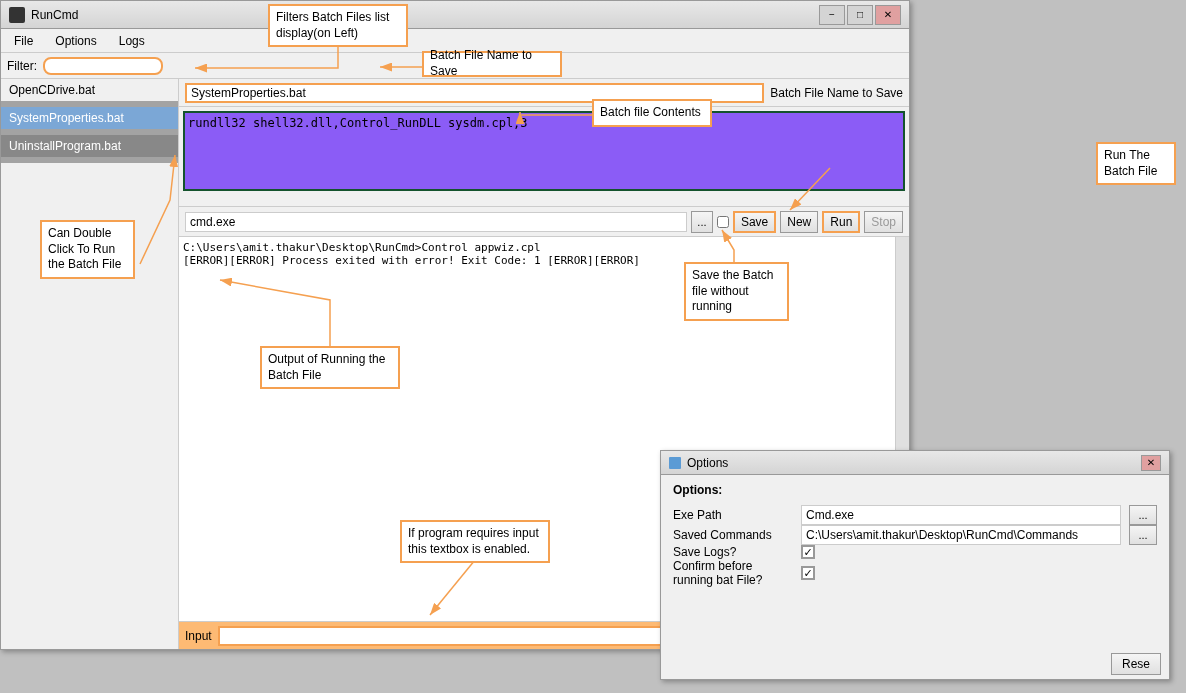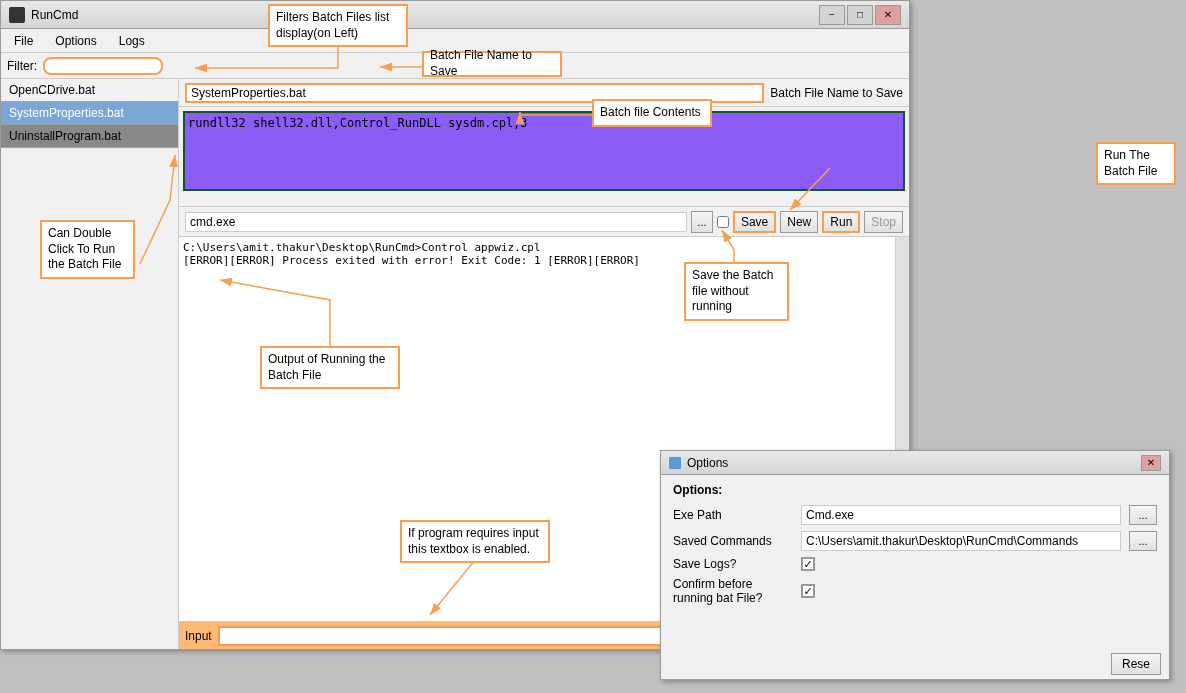--- a/index.html
+++ b/index.html
@@ -101,25 +101,25 @@
     .file-list {
       width: 178px;
       min-width: 178px;
       border-right: 1px solid #ccc;
       background: #f0f0f0;
       overflow-y: auto;
     }
     .file-item {
       padding: 4px 8px;
       cursor: pointer;
-      border-bottom: 1px solid #a3a3a3;
+      border-bottom: 6px solid #a3a3a3;
       font-size: 12px;
     }
     .file-item.selected { background: #7ba7d6; color: white; }
-    .file-item.alt { background: #888; color: #000000; }
+    .file-item.alt { background: #888; color: #ffffff; }
 
     
     .right-panel {
       flex: 1;
       display: flex;
       flex-direction: column;
       background: #f0f0f0;
     }
 
     
@@ -304,21 +304,20 @@
       padding: 8px 12px;
     }
     .options-heading {
       font-weight: bold;
       margin-bottom: 8px;
       font-size: 12px;
     }
     .options-row {
       display: flex;
       align-items: center;
-      margin-bottom: 6px;
       gap: 8px;
     }
     .options-label {
       width: 120px;
       font-size: 12px;
     }
     .options-value {
       flex: 1;
       font-size: 12px;
       background: white;

